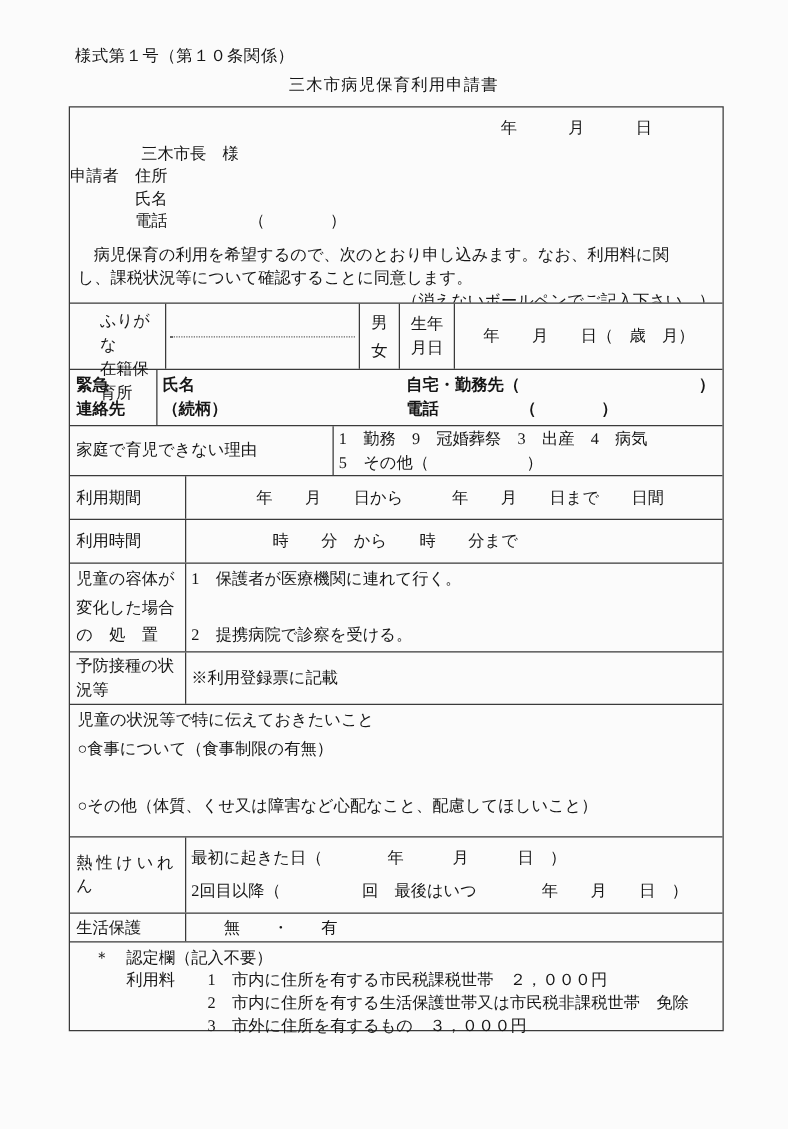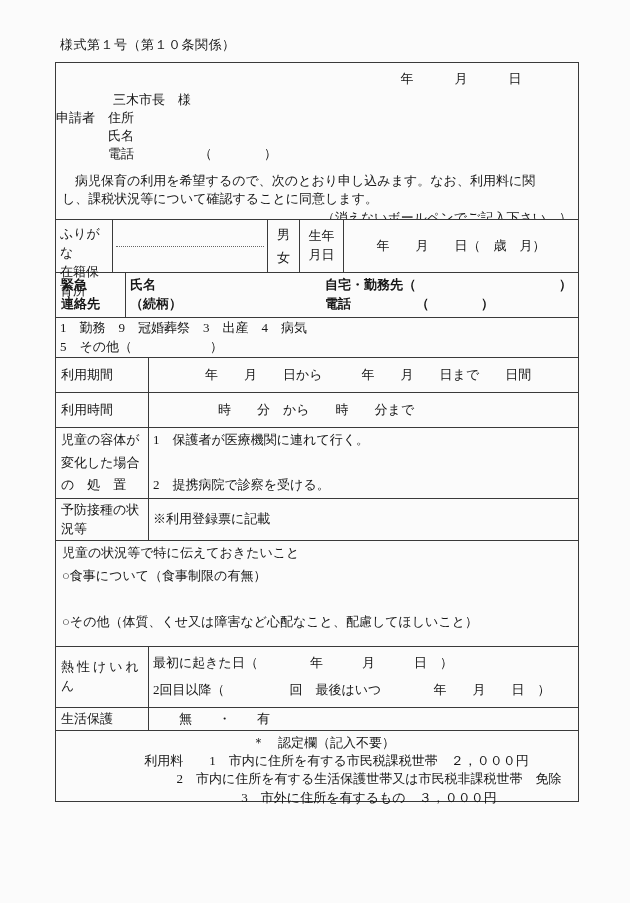--- a/index.html
+++ b/index.html
@@ -29,21 +29,21 @@
   
   .row { display:flex; border-top:1px solid #3a3a3a; align-items:stretch; }
   .label {
     border-right:1px solid #3a3a3a;
     padding:2px 3px 2px 5px;
     display:flex; flex-direction:column; justify-content:center;
     line-height:1.45; flex:0 0 auto;
   }
   .content { flex:1; display:flex; align-items:center; padding:2px 4px; line-height:1.45; }
   .content-bottom { align-items:flex-end; padding-bottom:4px; }
-  .wA { width:57px; padding-left:4px; }
+  .wA { width:57px; padding-left:4px;margin-left:20px; }
   .wB { width:70px; }
   .wC { width:211px; }
   .wD { width:93px; }
 
   .r-child { height:53px; }
   .r-emergency { height:45px;font-weight:bold; }
   .r-enrolled { height:42px; }
   .r-reason { height:40px; }
   .r-period { height:35px; }
   .r-time { height:35px; }
@@ -67,28 +67,29 @@
   .birth-label-cell { width:44px; border-right:1px solid #3a3a3a; display:flex; align-items:center;
                       justify-content:center; line-height:1.45; }
   .birth-value-cell { flex:1; display:flex; align-items:center; justify-content:center; }
 
   
   .notes-cell { padding:3px 6px; }
   .notes-title { margin-bottom:5px; }
   .notes-other { margin-top:28px; }
 
   
-  .cert-cell { padding:3px 6px; line-height:1.4;text-align:center; }
+  .cert-cell { padding:3px 6px; line-height:1.4; }
 </style>
 </head>
 <body>
 
 <div class="page">
 
   <div class="form-no">様式第１号（第１０条関係）</div>
+  <div class="doc-title">三木市病児保育利用申請書</div>
 
   <div class="sheet">
 
     <div class="header-block">
       <div class="date-line">年　　　月　　　日</div>
       <div class="mayor-line">三木市長　様</div>
       <div class="applicant pre">申請者　住所
 　　　　氏名
 　　　　電話　　　　　（　　　　）</div>
       <div class="consent pre">　病児保育の利用を希望するので、次のとおり申し込みます。なお、利用料に関
@@ -116,20 +117,21 @@
 
     <div class="row r-emergency">
       <div class="label wB pre">緊急
 連絡先</div>
       <div class="content pre">氏名　　　　　　　　　　　　　自宅・勤務先（　　　　　　　　　　　）
 （続柄）　　　　　　　　　　　電話　　　　　（　　　　）</div>
     </div>
 
 
     <div class="row r-reason">
+      <div class="label wC">家庭で育児できない理由</div>
       <div class="content pre">1　勤務　9　冠婚葬祭　3　出産　4　病気
 5　その他（　　　　　　）</div>
     </div>
 
     <div class="row r-period">
       <div class="label wD">利用期間</div>
       <div class="content pre">　　　　年　　月　　日から　　　年　　月　　日まで　　日間</div>
     </div>
 
     <div class="row r-time">

